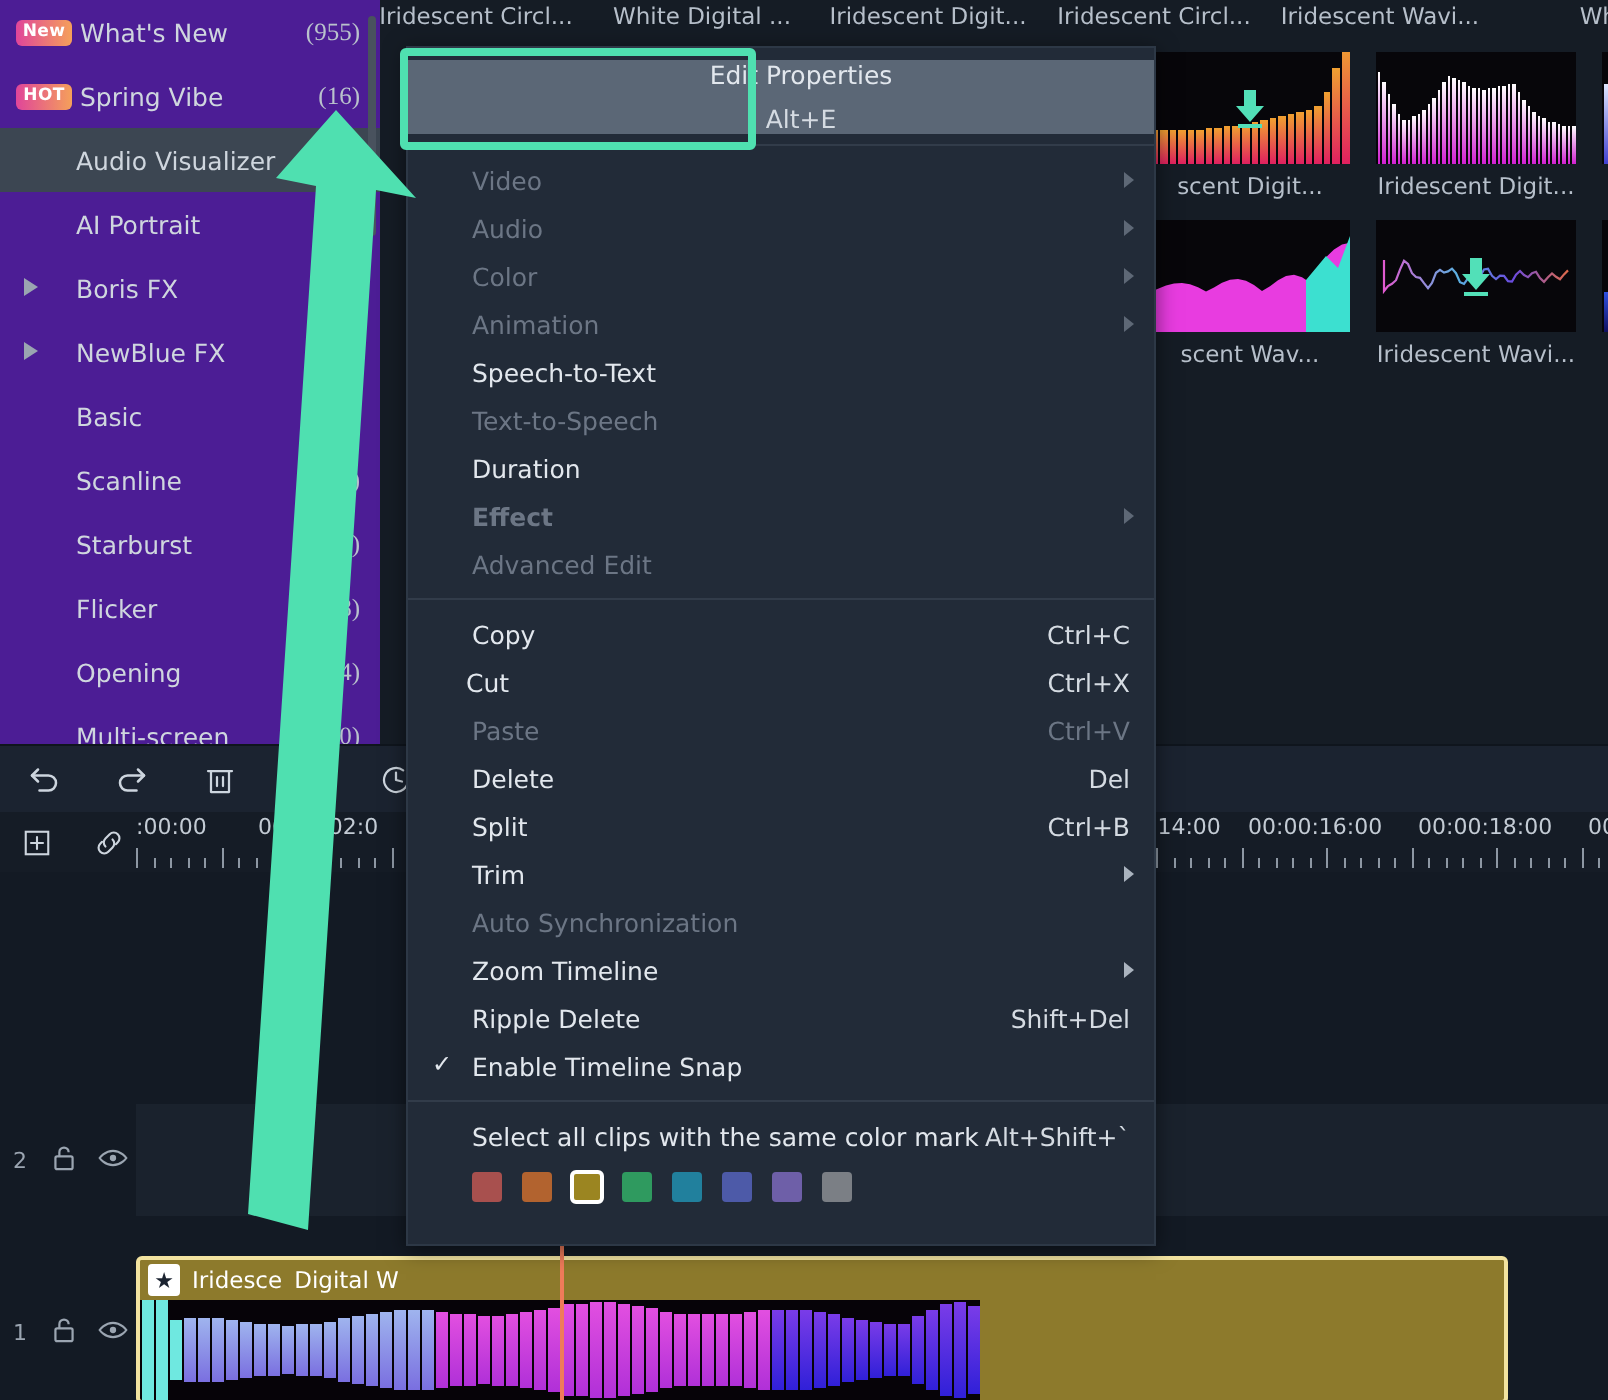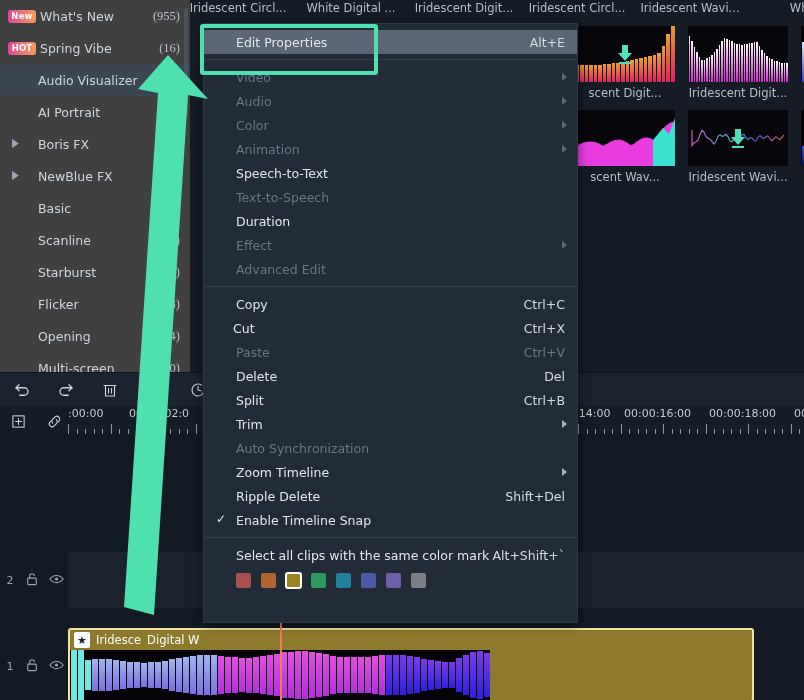--- a/index.html
+++ b/index.html
@@ -9,21 +9,21 @@
     background: #10171f;
     font-family: "DejaVu Sans", "Liberation Sans", sans-serif;
     color: #d7dde4;
     -webkit-font-smoothing: antialiased;
   }
   #root { position: relative; width: 804px; height: 700px; }
 
   
   .sidebar {
     position: absolute; left: 0; top: 0; width: 190px; height: 372px;
-    background: #404040;
+    background: #4c1d95;
     overflow: hidden;
   }
   .side-item {
     position: relative; height: 32px; display: flex; align-items: center;
     padding-left: 8px; padding-right: 8px; font-size: 12.5px; color: #cfd6de;
   }
   .side-item.selected { background: #3c4652; }
   .side-item .badge {
     width: 28px; height: 13px; border-radius: 3px;
     font-size: 8.5px; font-weight: bold; color: #fff;
@@ -396,21 +396,21 @@
     <div class="thumb-caption-row" id="cap-row-2" style="left: 385px; top: 170px;">
         <div class="thumb-cap">scent Wav...</div>
         <div class="thumb-cap">Iridescent Wavi...</div>
         <div class="thumb-cap">Bass</div>
       </div>
   </div>
 
   <div class="ctxmenu">
     <div class="mspacer"></div>
     <div id="menu-body">
-        <div class="mi highlight" style="height: 24px;">
+        <div class="mi highlight" style="height: 37px; flex-direction: column;">
           <span class="mlabel">Edit Properties</span>
           <span class="mkey">Alt+E</span>
         </div>
         <div class="msep"></div>
         <div class="mi disabled" style="height: 24px;">
           <span class="mlabel">Video</span>
           <span class="sub" style="position: absolute; right: 10px; top: 8px;"></span>
         </div>
         <div class="mi disabled" style="height: 24px;">
           <span class="mlabel">Audio</span>
@@ -426,21 +426,21 @@
         </div>
         <div class="mi" style="height: 24px;">
           <span class="mlabel">Speech-to-Text</span>
         </div>
         <div class="mi disabled" style="height: 24px;">
           <span class="mlabel">Text-to-Speech</span>
         </div>
         <div class="mi" style="height: 24px;">
           <span class="mlabel">Duration</span>
         </div>
-        <div class="mi disabled" style="height: 24px;">
+        <div class="mi disabled" style="height: 24px; font-weight: bold;">
           <span class="mlabel">Effect</span>
           <span class="sub" style="position: absolute; right: 10px; top: 8px;"></span>
         </div>
         <div class="mi disabled" style="height: 24px;">
           <span class="mlabel">Advanced Edit</span>
         </div>
         <div class="msep"></div>
         <div class="mi" style="height: 24px;">
           <span class="mlabel">Copy</span>
           <span class="mkey">Ctrl+C</span>

